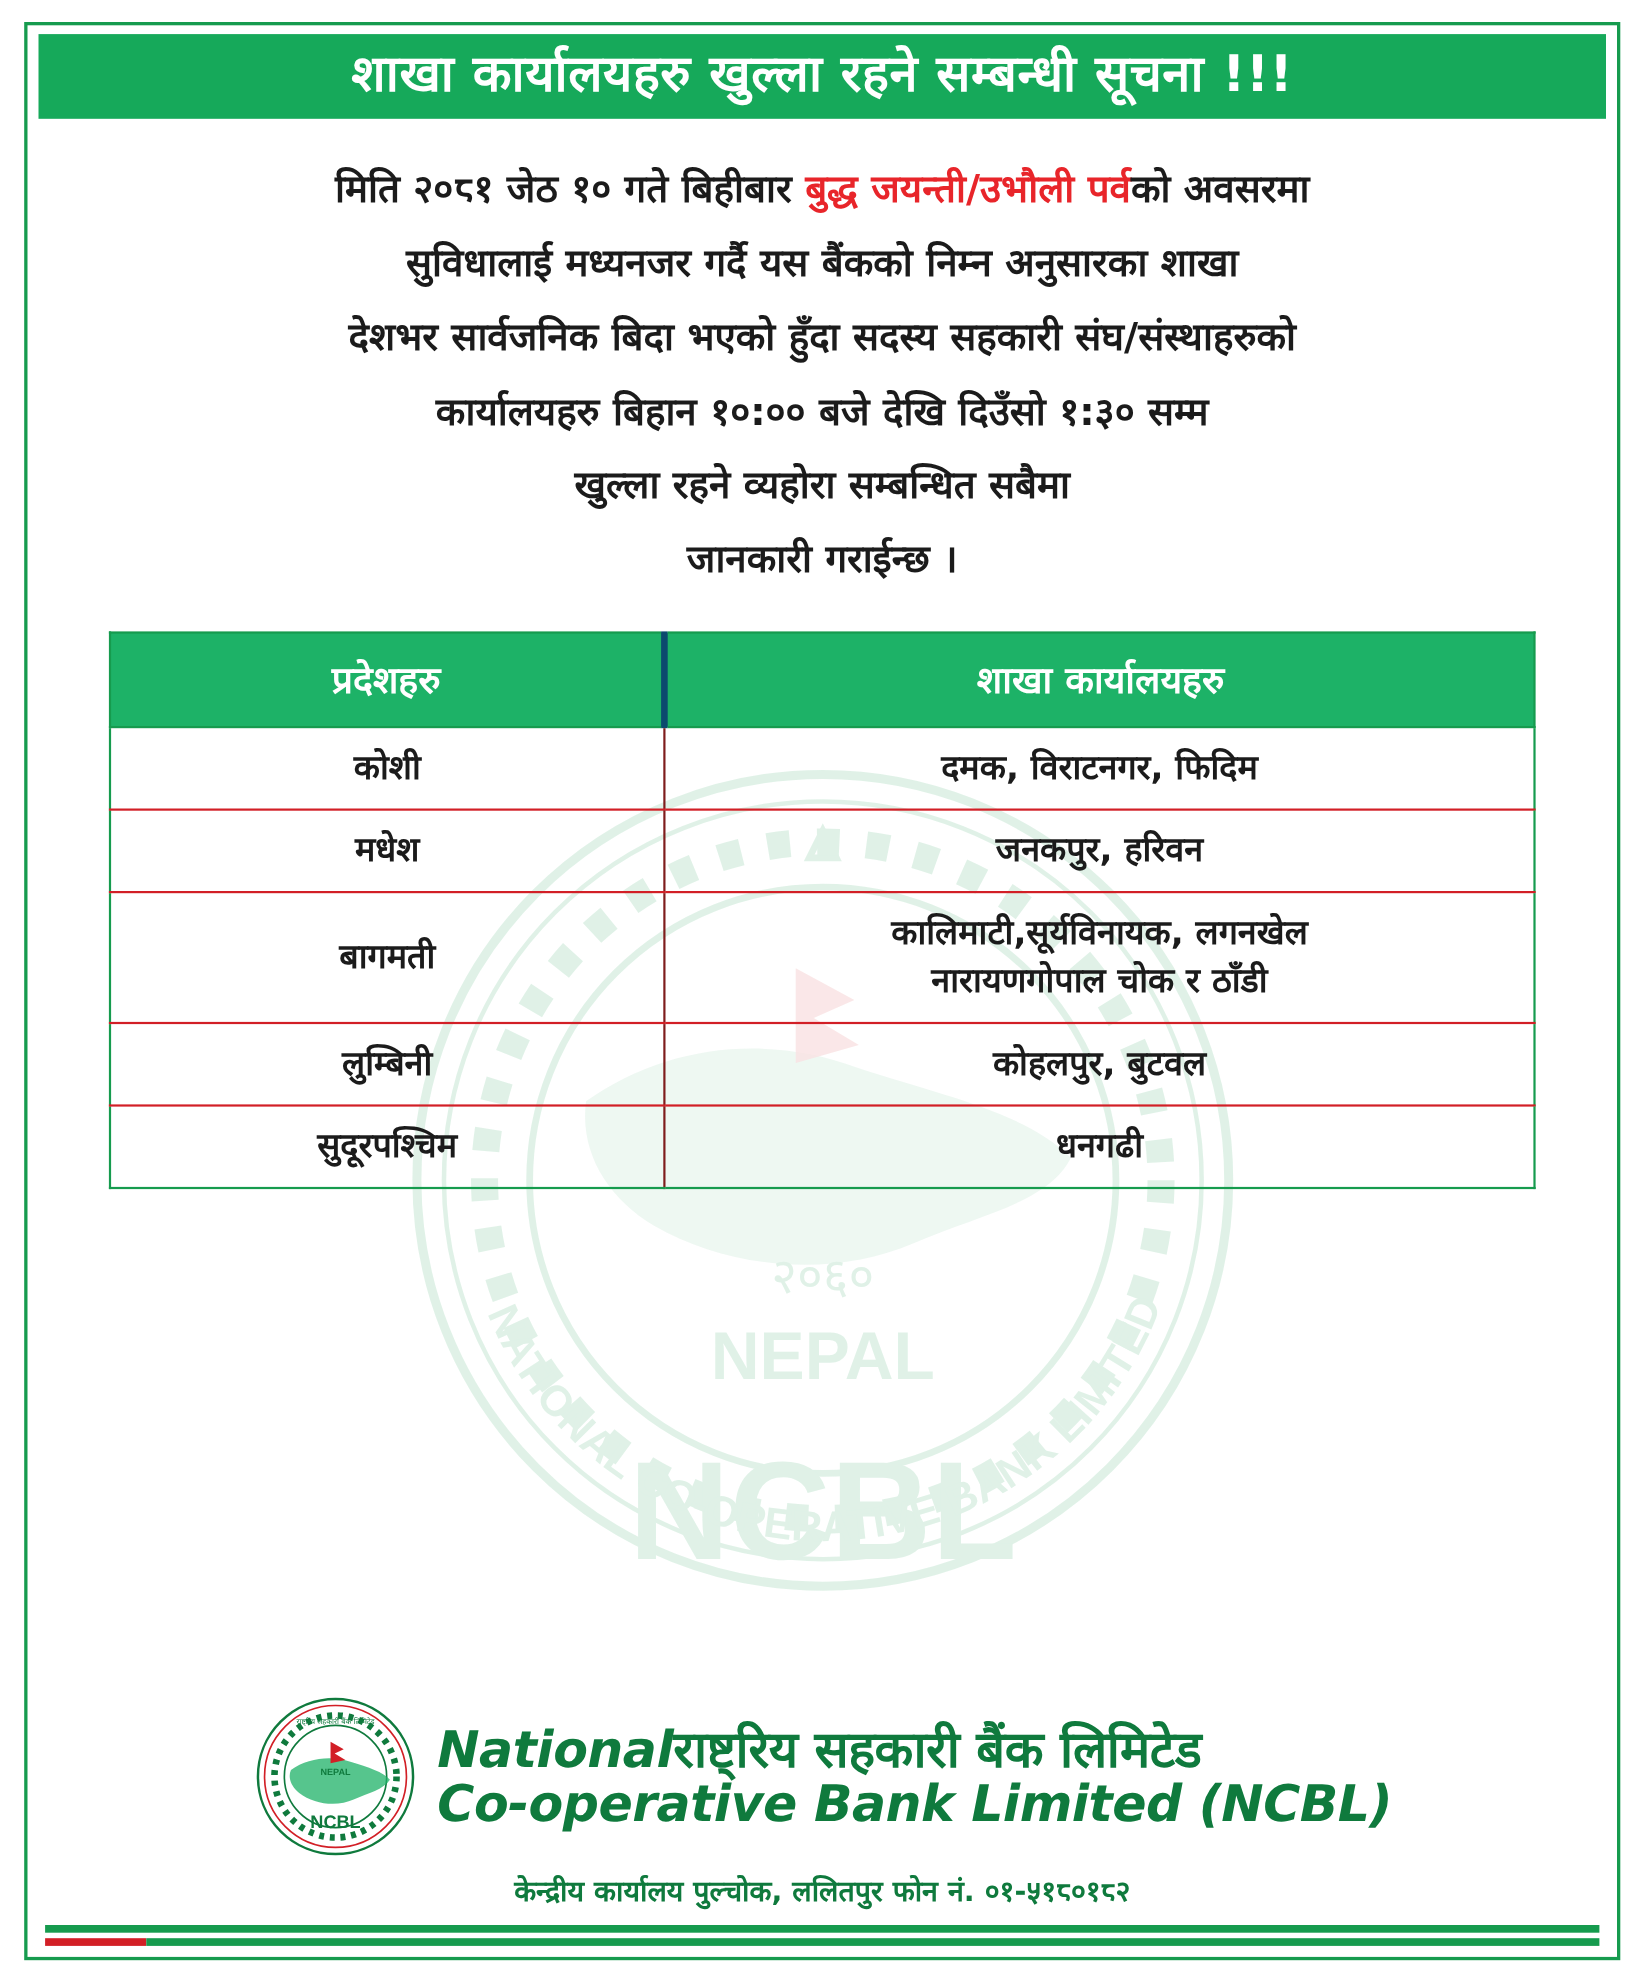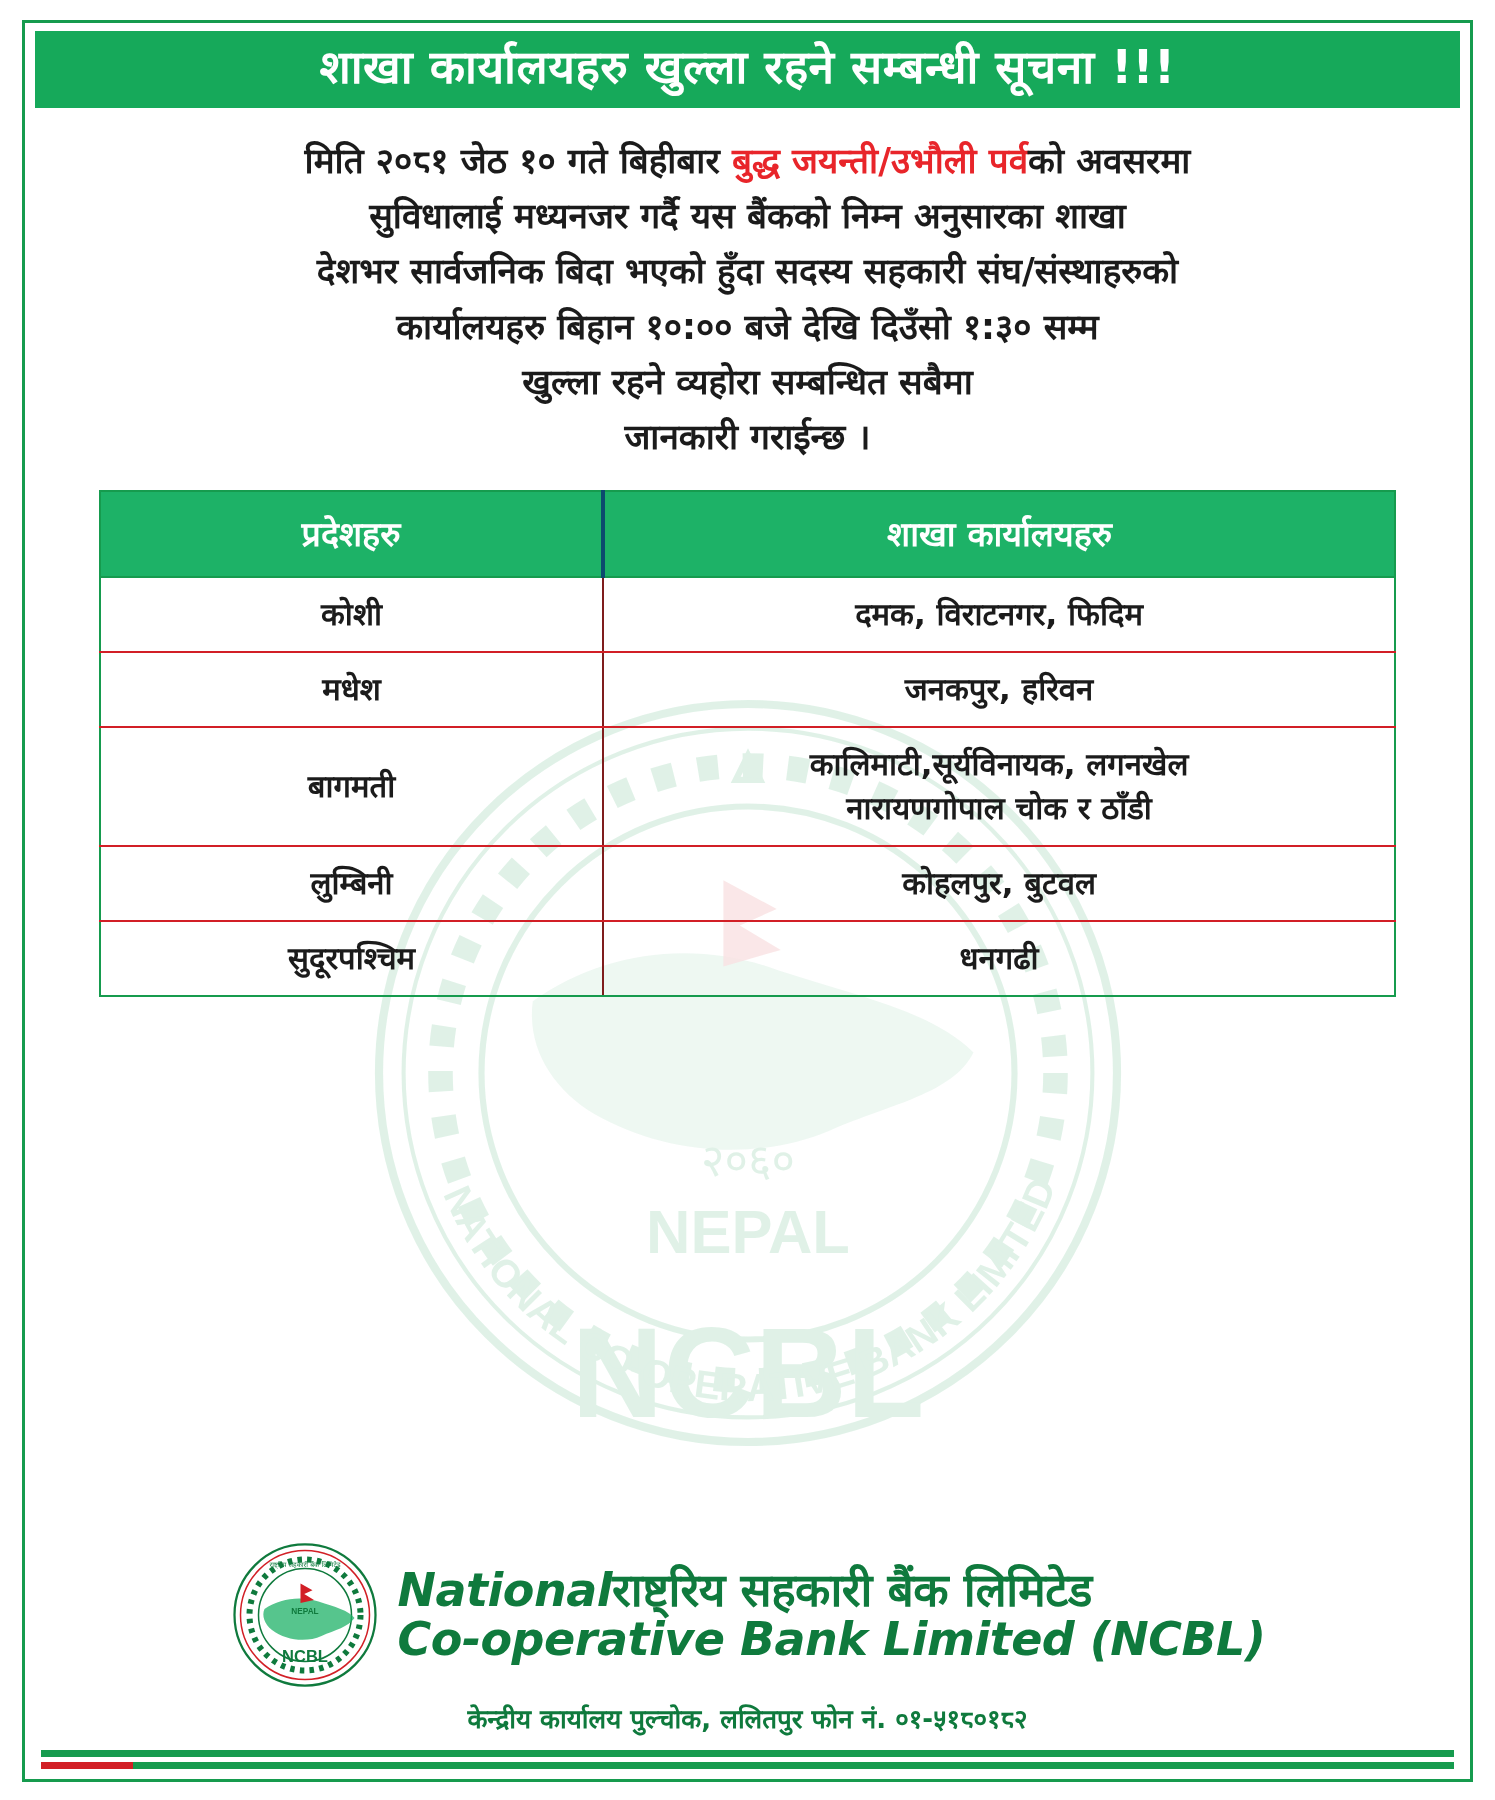--- a/index.html
+++ b/index.html
@@ -67,42 +67,42 @@
     position: relative;
     z-index: 2;
     text-align: center;
     color: #1b1b1b;
     font-size: 35px;
     line-height: 1.58;
     padding: 26px 56px 6px 56px;
     font-weight: 600;
   }
   .body-text .hl { color: #e8252a; font-weight: bold; }
-  .body-text p { margin: 0; text-align: center; }
+  .body-text p { margin: 12px; text-align: center; }
 
   .table-wrap {
     position: relative;
     z-index: 2;
     margin: 18px 74px 0 74px;
   }
   table.branches {
     width: 100%;
     border-collapse: collapse;
     table-layout: fixed;
   }
   table.branches thead th {
     background: #1db267;
     color: #ffffff;
     font-size: 34px;
     font-weight: bold;
     padding: 18px 4px 20px 4px;
     border: 2px solid #169b4e;
     text-align: center;
   }
-  table.branches thead th.col-province { width: 38%; border-right: 4px solid #0c4a6e; }
+  table.branches thead th.col-province { width: 38%; border-right: 6px solid #0c4a6e; }
   table.branches tbody td {
     font-size: 31px;
     color: #1b1b1b;
     text-align: center;
     padding: 14px 6px;
     border-bottom: 2px solid #d21f26;
     border-left: 2px solid #169b4e;
     border-right: 2px solid #7f1d1d;
     font-weight: 600;
     line-height: 1.45;

